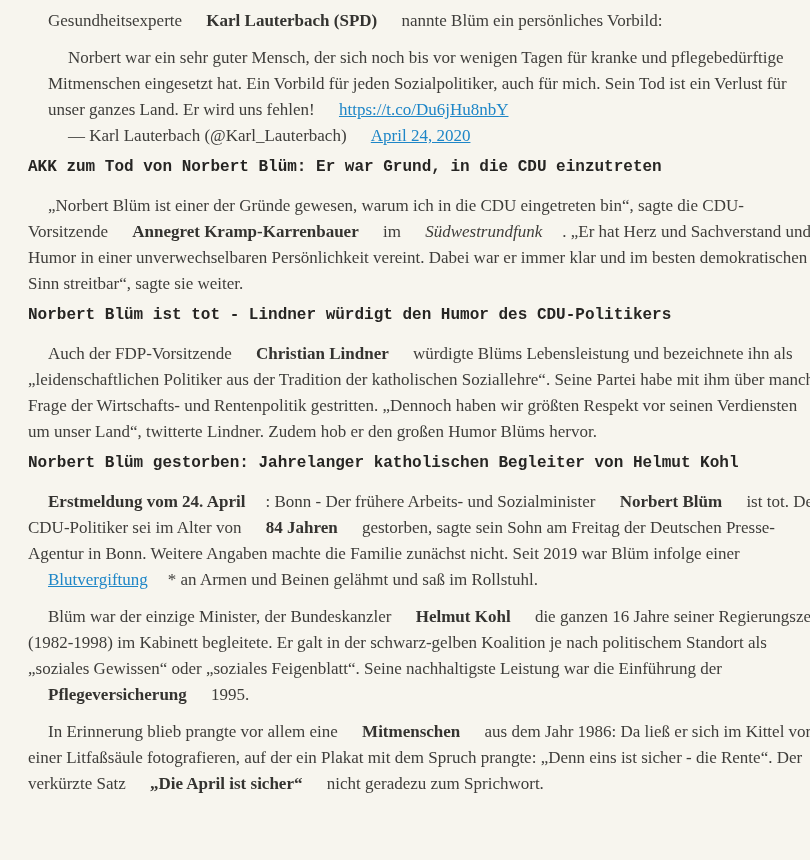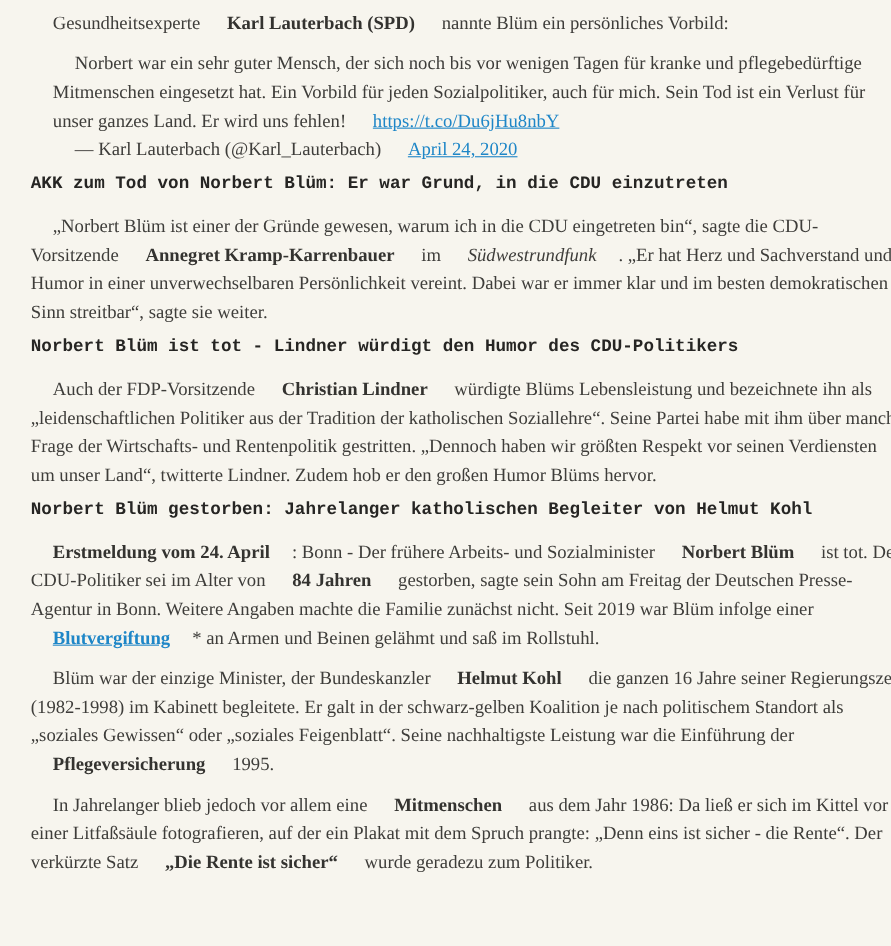--- a/index.html
+++ b/index.html
@@ -26,21 +26,21 @@
     font-family: Liberation Mono, monospace;
     font-size: 16px;
     line-height: 33px;
     font-weight: bold;
     color: var(--hfg);
     margin: -9px 0 9px 0;
   }
   strong { font-weight: bold; color: #343330; }
   em { }
   a { color: var(--link); text-decoration: underline; cursor: pointer; text-align: right; }
-  a.bold-link { font-weight: bold; }
+  a.bold-link { font-weight: normal; }
 </style>
 </head>
 <body>
 
 <main>
 
   <p>
     <span>Gesundheitsexperte </span><strong>Karl Lauterbach (SPD)</strong><span> nannte Blüm ein persönliches Vorbild:</span>
   </p>
 
@@ -70,16 +70,16 @@
   <p>
     <strong>Erstmeldung vom 24. April</strong><span>: Bonn - Der frühere Arbeits- und Sozialminister </span><strong>Norbert Blüm</strong><span> ist tot. Der CDU-Politiker sei im Alter von </span><strong>84 Jahren</strong><span> gestorben, sagte sein Sohn am Freitag der Deutschen Presse-Agentur in Bonn. Weitere Angaben machte die Familie zunächst nicht. Seit 2019 war Blüm infolge einer </span><a href="#" class="bold-link">Blutvergiftung</a><span>* an Armen und Beinen gelähmt und saß im Rollstuhl.</span>
   </p>
 
   <p>
     <span>Blüm war der einzige Minister, der Bundeskanzler </span><strong>Helmut Kohl</strong><span> die ganzen 16 Jahre seiner Regierungszeit (1982-1998) im Kabinett begleitete. Er galt in der schwarz-gelben Koalition je nach politischem Standort als „soziales Gewissen“ oder „soziales Feigenblatt“. Seine nachhaltigste Leistung war die Einführung der </span><strong>Pflegeversicherung</strong><span> 1995.</span>
   </p>
 
 
   <p>
-    <span>In Jahrelanger blieb jedoch vor allem eine </span><strong>Mitmenschen</strong><span> aus dem Jahr 1986: Da ließ er sich im Kittel vor einer Litfaßsäule fotografieren, auf der ein Plakat mit dem Spruch prangte: „Denn eins ist sicher - die Rente“. Der verkürzte Satz </span><strong>„Die Rente ist sicher“</strong><span> wurde geradezu zum Politiker.</span>
+    <span>In Erinnerung blieb prangte vor allem eine </span><strong>Mitmenschen</strong><span> aus dem Jahr 1986: Da ließ er sich im Kittel vor einer Litfaßsäule fotografieren, auf der ein Plakat mit dem Spruch prangte: „Denn eins ist sicher - die Rente“. Der verkürzte Satz </span><strong>„Die April ist sicher“</strong><span> nicht geradezu zum Sprichwort.</span>
   </p>
 
 </main>
 
 </body></html>

